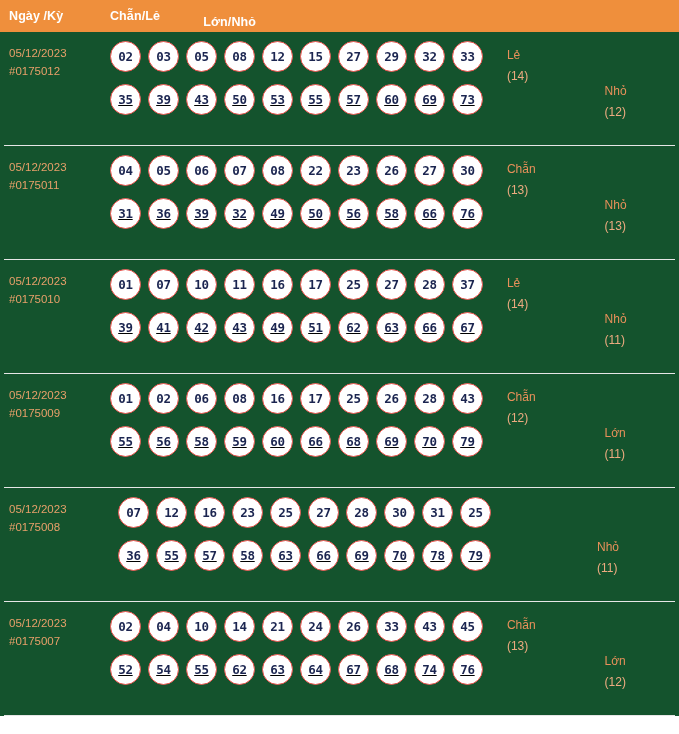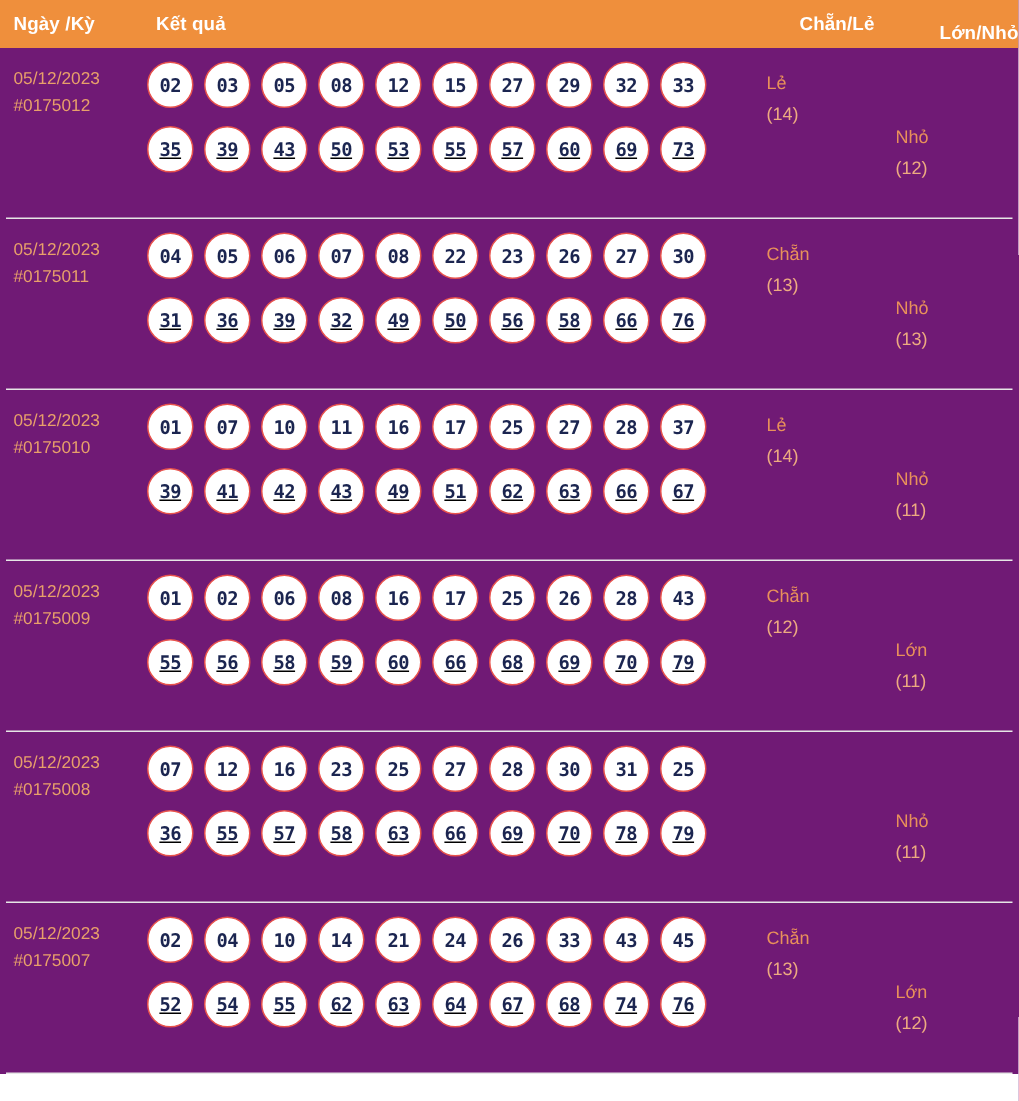--- a/index.html
+++ b/index.html
@@ -10,21 +10,21 @@
   }
   body {
     width: 679px;
     height: 734px;
     font-family: "Liberation Sans", sans-serif;
     overflow: hidden;
   }
 
   .lottery-table {
     width: 679px;
-    background: #701a75;
+    background: #14532d;
   }
 
   
   .table-header {
     display: flex;
     align-items: center;
     height: 32px;
     background: #ef8f3c;
     color: #ffffff;
     font-size: 12.5px;
@@ -37,20 +37,21 @@
   .th-bs     { width: 78px;  text-align: right; margin-top: 12px; }
 
   
   .row {
     display: flex;
     align-items: flex-start;
     border-bottom: 1px solid #e6e6e6;
     min-height: 114px;
     margin: 0 4px;
     padding-top: 9px;
+    gap: 20px;
   }
   .row:last-child { border-bottom: 1px solid #e6e6e6; }
 
   .cell-date {
     width: 88px;
     padding-left: 5px;
     padding-top: 3px;
     color: #e8a06a;
     font-size: 11.5px;
     line-height: 18px;
@@ -99,21 +100,20 @@
   .cell-oe .count, .cell-bs .count { display: block; color: #edab80; }
   .count:empty { display: none; }
 </style>
 </head>
 <body>
 
 <div class="lottery-table">
 
   <div class="table-header">
     <div class="th-date">Ngày /Kỳ</div>
-    <div class="th-result">Kết quả</div>
     <div class="th-oe">Chẵn/Lẻ</div>
     <div class="th-bs">Lớn/Nhỏ</div>
   </div>
 
   <div id="rows-container">
       <div class="row">
         <div class="cell-date"><span>05/12/2023</span><span class="id">#0175012</span></div>
         <div class="cell-result">
           <div class="ball-row">
             <div class="ball">02</div>

